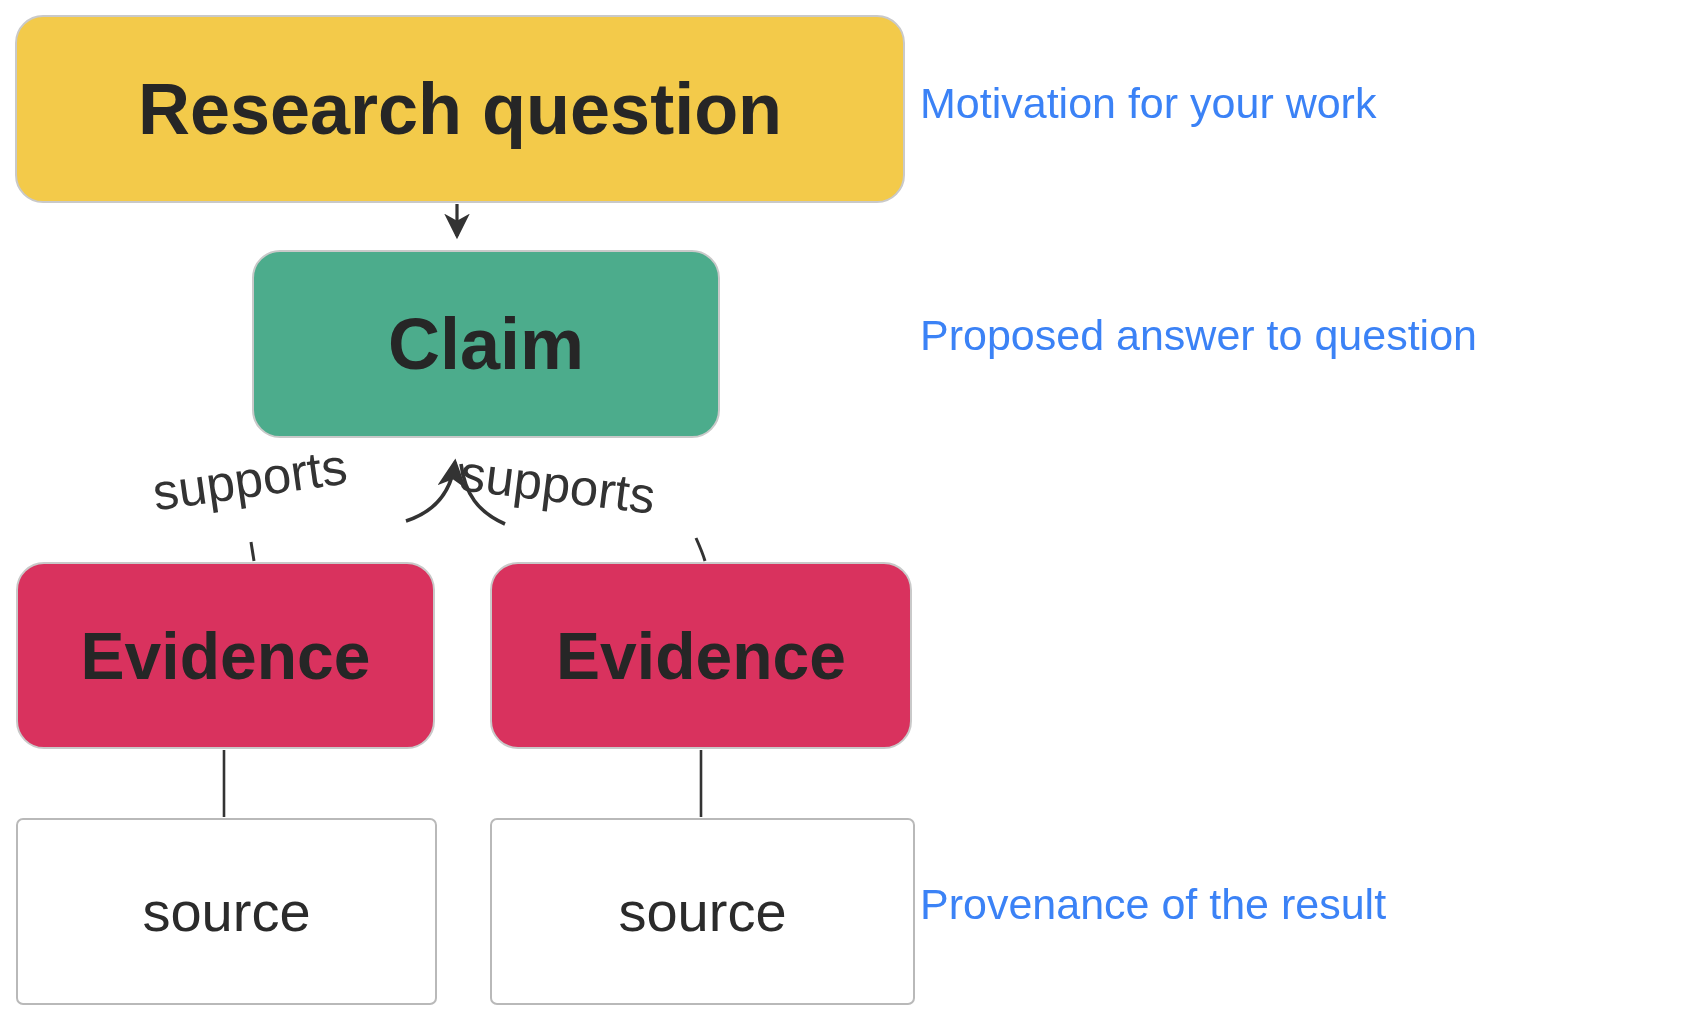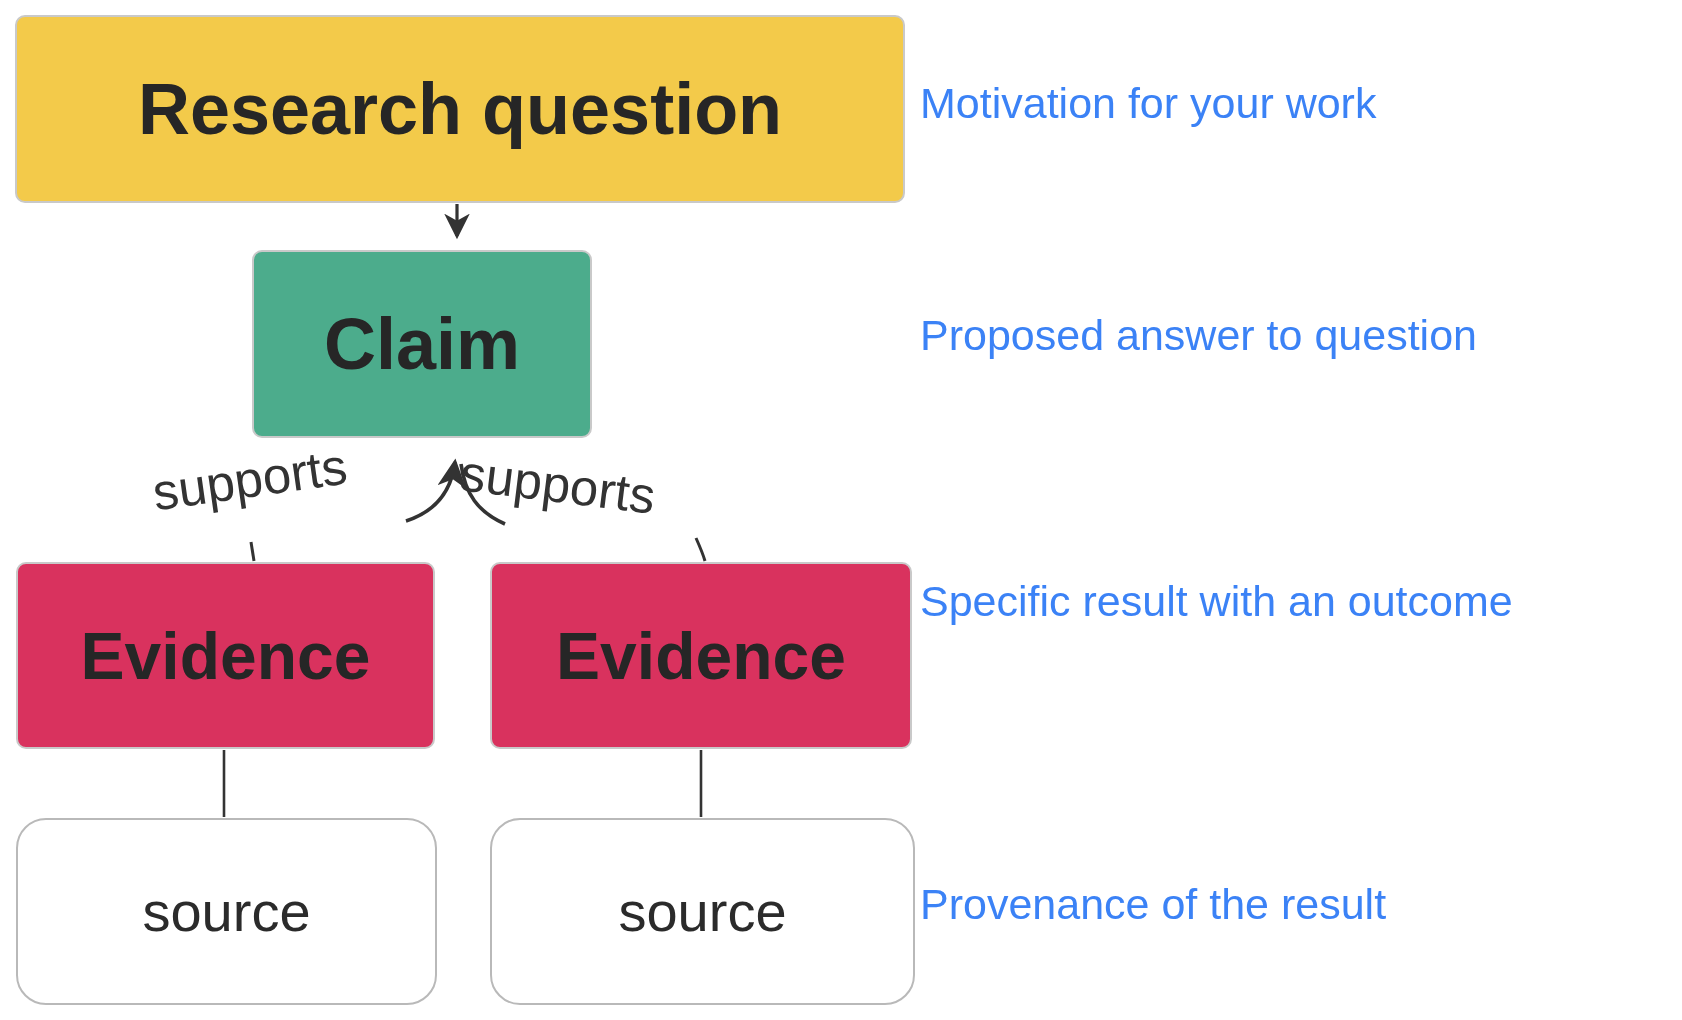--- a/index.html
+++ b/index.html
@@ -6,31 +6,31 @@
   #canvas{
     position:relative;
     width:1682px;height:1020px;
     background:#ffffff;
     font-family:"Liberation Sans", sans-serif;
     overflow:hidden;
   }
   .node{
     position:absolute;
     display:flex;align-items:center;justify-content:center;
-    border-radius:10px;
+    border-radius:28px;
     box-sizing:border-box;
     border:2px solid #c9c9c9;
     color:#262626;
     text-align:center;
   }
   .node-research{left:15px;top:15px;width:890px;height:188px;background:#F3CA4A;font-size:72px;font-weight:bold;}
-  .node-claim{left:252px;top:250px;width:340px;height:188px;background:#4CAC8C;font-size:72px;font-weight:bold;}
+  .node-claim{left:252px;top:250px;width:468px;height:188px;background:#4CAC8C;font-size:72px;font-weight:bold;}
   .node-evidence-left{left:16px;top:562px;width:419px;height:187px;background:#D9325E;font-size:66px;font-weight:bold;}
   .node-evidence-right{left:490px;top:562px;width:422px;height:187px;background:#D9325E;font-size:66px;font-weight:bold;}
-  .node-source{background:#ffffff;border:2.5px solid #b9b9b9;border-radius:30px;font-size:56px;font-weight:400;color:#2b2b2b;}
+  .node-source{background:#ffffff;border:2.5px solid #b9b9b9;border-radius:7px;font-size:56px;font-weight:400;color:#2b2b2b;}
   .node-source-left{left:16px;top:818px;width:421px;height:187px;}
   .node-source-right{left:490px;top:818px;width:425px;height:187px;}
   .annotation{
     position:absolute;left:920px;
     font-size:43px;line-height:56px;color:#3b82f6;
     white-space:nowrap;
   }
   .annotation-1{top:75px;}
   .annotation-2{top:307px;text-align:center;}
   .annotation-3{top:573px;}
@@ -93,16 +93,15 @@
 
   <div class="node node-source node-source-right" style="background-color: rgb(255, 255, 255);">
     <span>source</span>
   </div>
 
   <div class="edge-label edge-label-left">supports</div>
   <div class="edge-label edge-label-right">supports</div>
 
   <div class="annotation annotation-1">Motivation for your work</div>
   <div class="annotation annotation-2">Proposed answer to question</div>
-  <div class="annotation annotation-3">Specific result with an outcome</div>
   <div class="annotation annotation-4">Provenance of the result</div>
 
 </div>
 
 </body></html>

